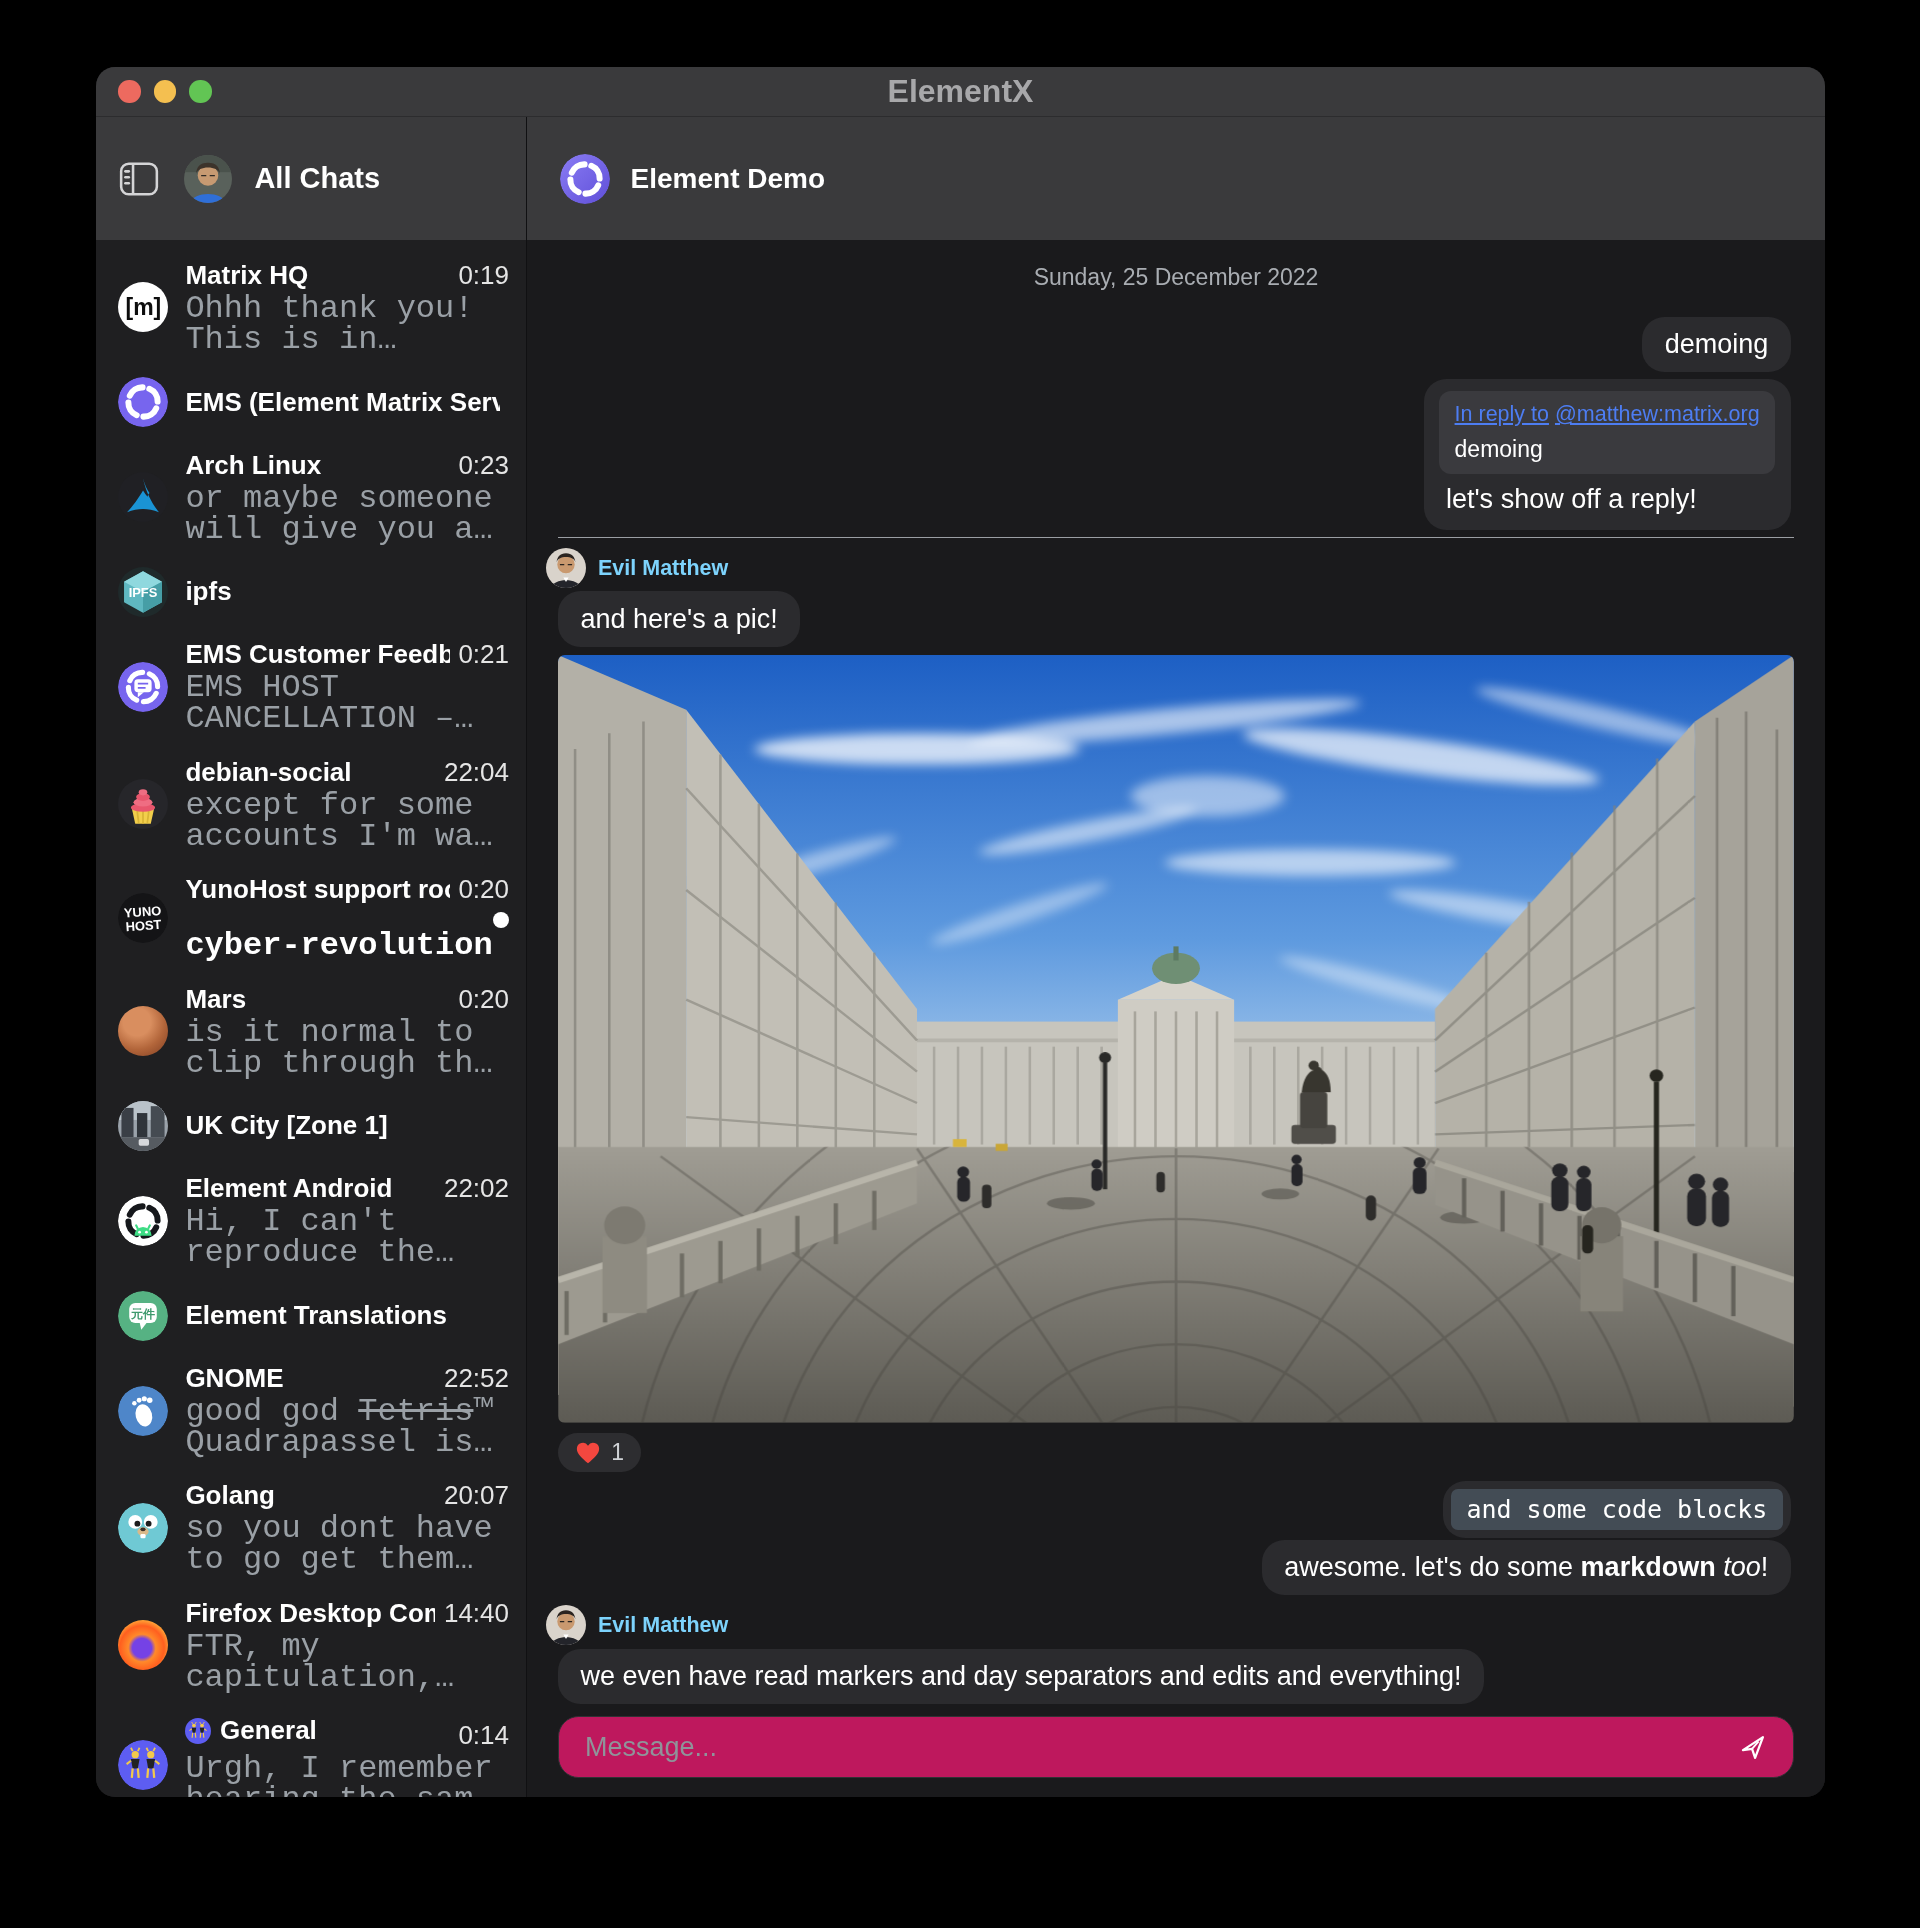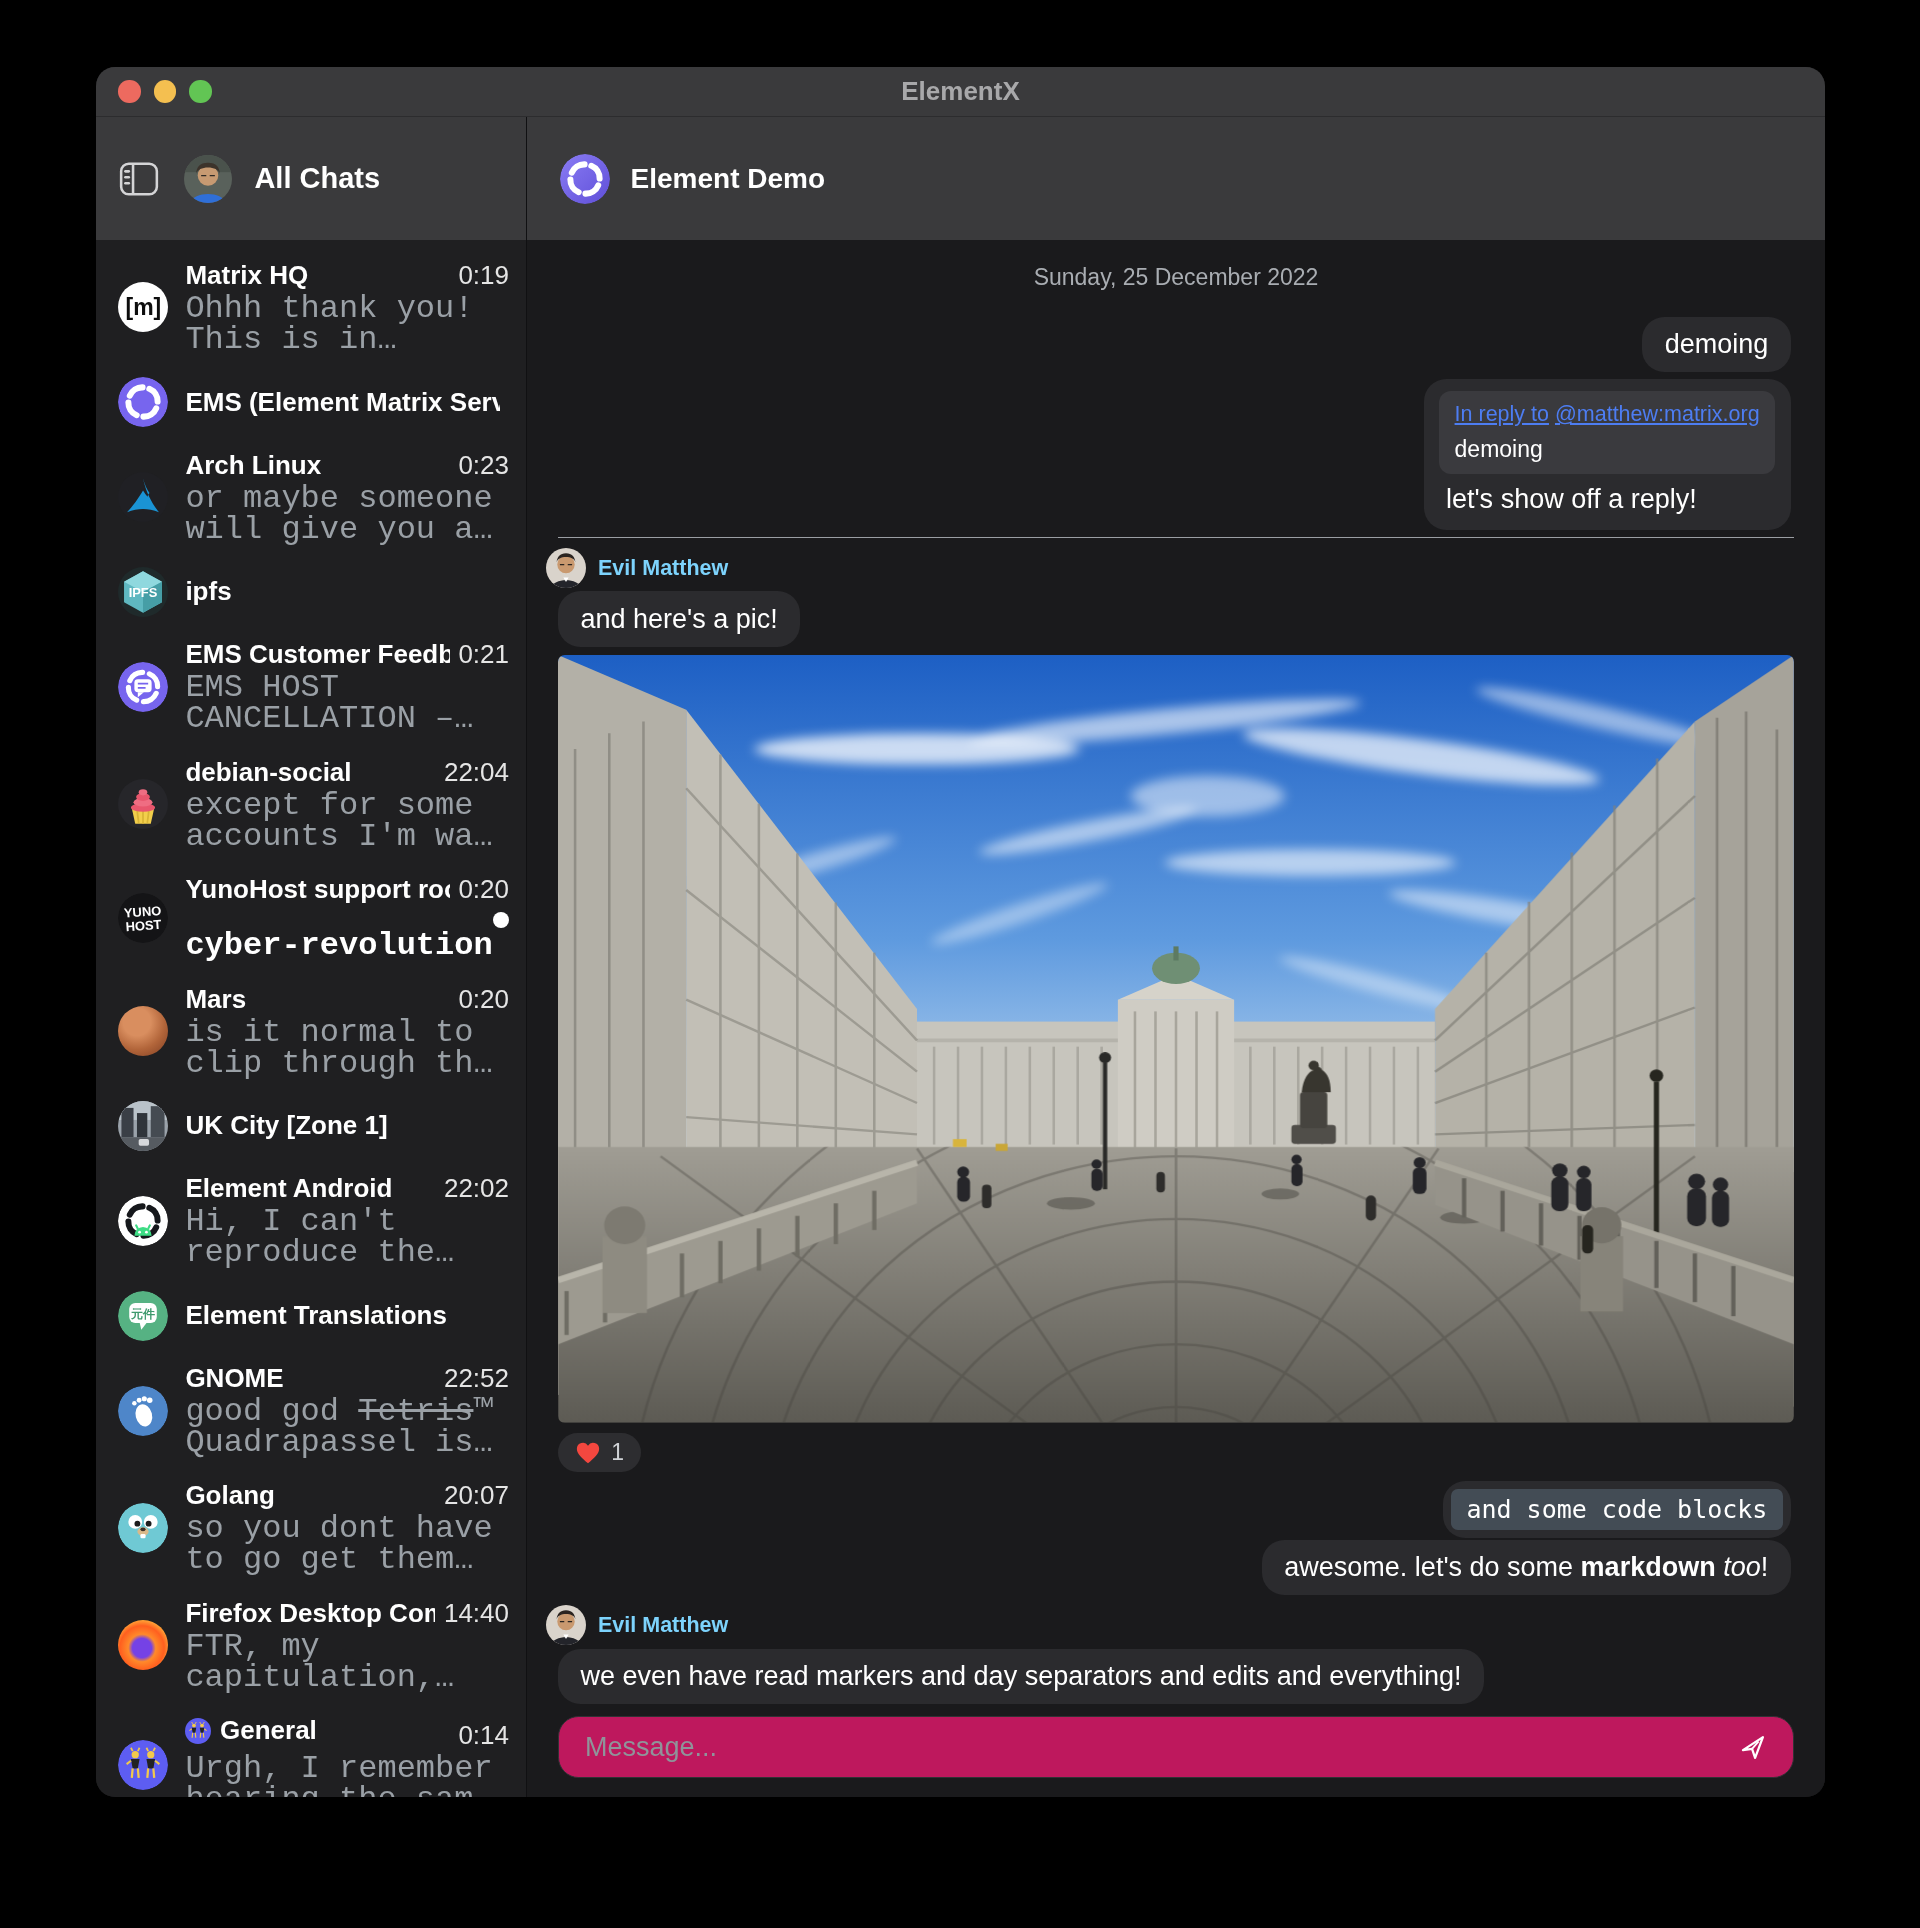--- a/index.html
+++ b/index.html
@@ -7,21 +7,21 @@
         font-family:"Liberation Sans","DejaVu Sans",sans-serif;-webkit-font-smoothing:antialiased;}
   .window{position:absolute;left:96px;top:67px;width:1729px;height:1730px;border-radius:19px;
           background:#1b1b1d;overflow:hidden;display:flex;flex-direction:column;
           box-shadow:0 26px 69px rgba(0,0,0,.8);}
   
   .titlebar{height:49px;min-height:49px;background:#3a3a3c;position:relative;
             display:flex;align-items:center;border-bottom:0.9px solid #2c2c2e;}
   .traffic{position:absolute;left:22.4px;top:0;height:100%;display:flex;align-items:center;gap:13px;}
   .tl{width:22.4px;height:22.4px;border-radius:50%;}
   .tl.red{background:#ed6a5f;} .tl.yellow{background:#f4bf50;} .tl.green{background:#62c554;}
-  .win-title{width:100%;text-align:center;color:#a8a8aa;font-weight:700;font-size:26px;}
+  .win-title{width:100%;text-align:center;color:#a8a8aa;font-weight:700;font-size:32px;}
   
   .split{flex:1;display:flex;min-height:0;}
   .sidebar{width:430px;min-width:430px;background:#1f1f21;display:flex;flex-direction:column;
            border-right:0.9px solid #101012;justify-content:flex-end;}
   .sb-header{height:123px;min-height:123px;background:#3a3a3c;display:flex;align-items:center;
              padding:0 20.6px;gap:22.4px;}
   .sb-toggle{width:45px;height:40px;display:flex;align-items:center;justify-content:center;cursor:pointer;}
   .sb-avatar{width:48px;height:48px;border-radius:50%;overflow:hidden;flex:none;}
   .sb-title{color:#fff;font-size:29px;font-weight:700;}
   .room-list{flex:1;overflow:hidden;padding-top:8.6px;}

